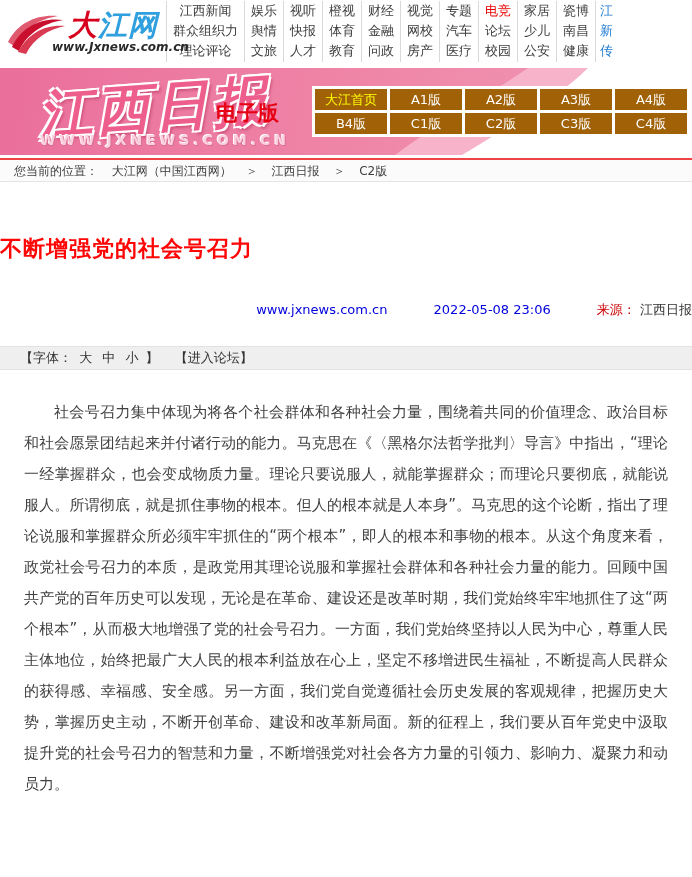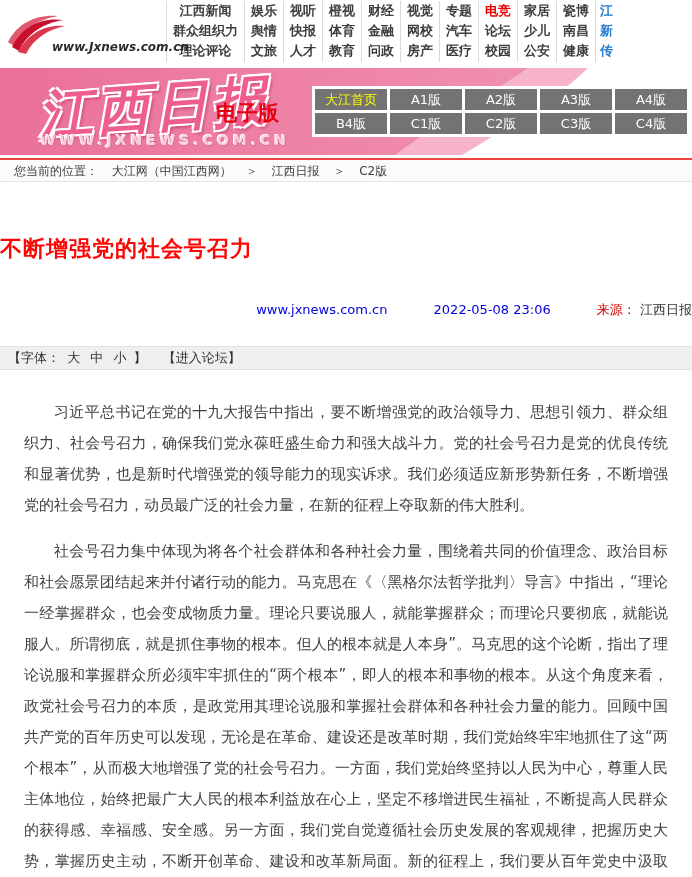--- a/index.html
+++ b/index.html
@@ -13,21 +13,21 @@
 
   
   .topbar { height:62px; display:flex; background:#fff; }
   .logo-block { width:166px; position:relative; flex:0 0 auto; }
   .logo-swoosh { position:absolute; left:6px; top:12px; }
   .logo-text { position:absolute; left:68px; top:6px; font-size:29px; font-weight:bold; font-style:italic; letter-spacing:1px; white-space:nowrap; }
   .logo-text .red { color:#d6001c; }
   .logo-text .blue { color:#2f9fdd; }
   .logo-url { position:absolute; left:52px; top:40px; font-size:12px; font-weight:bold; font-style:italic; color:#2b2b2b; white-space:nowrap; }
 
-  .topnav { flex:1; display:flex; padding-top:1px;font-weight:bold; }
+  .topnav { flex:1; display:flex; padding-top:1px; }
   .nav-col { border-left:1px solid #d9d9d9; flex:0 0 auto; }
   .nav-col a, .nav-col span.sideitem {
     display:block; padding:0 6px; line-height:20px; font-size:13px;
     color:#3d3d3d; text-align:center; white-space:nowrap;
   }
   .nav-col a.hot { color:#e60000; }
   .nav-col.side span.sideitem { color:#1f7ad0; padding:0 4px; }
 
   
   .banner { position:relative; height:87px; margin-top:6px; overflow:hidden;
@@ -39,57 +39,60 @@
     transform:rotate(-4deg);
     text-shadow:-2px -2px 0 #fff,2px -2px 0 #fff,-2px 2px 0 #fff,2px 2px 0 #fff,3px 4px 3px rgba(150,0,50,.35);
     white-space:nowrap;
   }
   .ed-label { position:absolute; left:216px; top:31px; font-size:21px; font-weight:bold; color:#e60012; }
   .banner-url { position:absolute; left:40px; top:64px; font-size:14px; font-weight:bold; letter-spacing:4px;
     color:#fbd0de; text-shadow:1px 1px 0 #d96e92,-1px -1px 0 #ffffff; white-space:nowrap; }
 
   .editions { position:absolute; left:312px; top:18px; display:grid;
     grid-template-columns:repeat(5,72px); gap:3px; background:#fff; padding:3px; }
-  .ed-cell { background:#737373; color:#fff; font-size:13px; line-height:21px; height:21px;
+  .ed-cell { background:#a16207; color:#fff; font-size:13px; line-height:21px; height:21px;
     text-align:center; display:block; }
   .ed-cell.active { color:#ffff00; }
 
   
   .crumbbar { margin-top:3px; height:24px; line-height:22px; background:#fbfbfb;
     border-top:2px solid #ef4444; border-bottom:1px solid #e5e5e5;
     font-size:12px; color:#3c3c3c; padding-left:14px; white-space:nowrap; }
   .crumbbar a { color:#3c3c3c; margin:0 10px; }
   .crumbbar .sep { color:#555; }
 
   
   .art-title { margin-top:52px; text-align:left; color:#fe0606; font-size:22px; font-weight:bold; letter-spacing:1px; }
   .art-meta { margin-top:37px; text-align:right; font-size:13px; color:#0000dd; }
   .art-meta .site { color:#0000dd; margin-right:42px; }
   .art-meta .dt { color:#0000dd; margin-right:42px; }
   .art-meta .srclabel { color:#cc0000; }
   .art-meta .srcval { color:#333; }
 
   .toolbar { margin-top:27px; background:#efefef; border-top:1px solid #e2e2e2; border-bottom:1px solid #e2e2e2;
-    height:24px; line-height:22px; padding-left:8px; font-size:13px; color:#333; }
+    height:24px; line-height:22px; padding-left:20px; font-size:13px; color:#333; }
   .toolbar a { color:#333; margin:0 3px; }
   .toolbar .forum { margin-left:12px; }
 
   .art-body { padding:12px 24px 0; font-size:15px; line-height:31px; color:#404040; text-align:justify; }
   .art-body p { text-indent:2em; margin:15px 0; }
 </style>
 </head>
 <body>
 
 <header class="topbar">
   <div class="logo-block">
     <svg class="logo-swoosh" width="62" height="42" viewBox="0 0 62 42">
       <path d="M2,30 C12,10 32,2 52,4 C34,7 17,16 8,34 Z" fill="#e05a6f"></path>
       <path d="M6,35 C16,14 36,5 57,8 C39,11 22,20 13,39 Z" fill="#c8102e"></path>
       <path d="M12,40 C22,21 40,12 59,14 C43,17 28,26 20,42 Z" fill="#d93a52"></path>
     </svg>
+    <div class="logo-text">
+      <span class="red">大</span><span class="blue">江网</span>
+    </div>
     <div class="logo-url">www.Jxnews.com.cn</div>
   </div>
 
   <nav class="topnav">
     <div class="nav-col">
       <a>江西新闻</a>
       <a>群众组织力</a>
       <a>理论评论</a>
     </div>
     <div class="nav-col">
@@ -190,16 +193,15 @@
 <div class="toolbar">
   <span>【字体：</span>
   <a>大</a>
   <a>中</a>
   <a>小</a>
   <span>】</span>
   <a class="forum">【进入论坛】</a>
 </div>
 
 <div class="art-body">
-  <p>习近平总书记在党的十九大报告中指出，要不断增强党的政治领导力、思想引领力、群众组织力、社会号召力，确保我们党永葆旺盛生命力和强大战斗力。党的社会号召力是党的优良传统和显著优势，也是新时代增强党的领导能力的现实诉求。我们必须适应新形势新任务，不断增强党的社会号召力，动员最广泛的社会力量，在新的征程上夺取新的伟大胜利。</p>
   <p>社会号召力集中体现为将各个社会群体和各种社会力量，围绕着共同的价值理念、政治目标和社会愿景团结起来并付诸行动的能力。马克思在《〈黑格尔法哲学批判〉导言》中指出，“理论一经掌握群众，也会变成物质力量。理论只要说服人，就能掌握群众；而理论只要彻底，就能说服人。所谓彻底，就是抓住事物的根本。但人的根本就是人本身”。马克思的这个论断，指出了理论说服和掌握群众所必须牢牢抓住的“两个根本”，即人的根本和事物的根本。从这个角度来看，政党社会号召力的本质，是政党用其理论说服和掌握社会群体和各种社会力量的能力。回顾中国共产党的百年历史可以发现，无论是在革命、建设还是改革时期，我们党始终牢牢地抓住了这“两个根本”，从而极大地增强了党的社会号召力。一方面，我们党始终坚持以人民为中心，尊重人民主体地位，始终把最广大人民的根本利益放在心上，坚定不移增进民生福祉，不断提高人民群众的获得感、幸福感、安全感。另一方面，我们党自觉遵循社会历史发展的客观规律，把握历史大势，掌握历史主动，不断开创革命、建设和改革新局面。新的征程上，我们要从百年党史中汲取提升党的社会号召力的智慧和力量，不断增强党对社会各方力量的引领力、影响力、凝聚力和动员力。</p>
 
 </div>
 
 </body></html>

